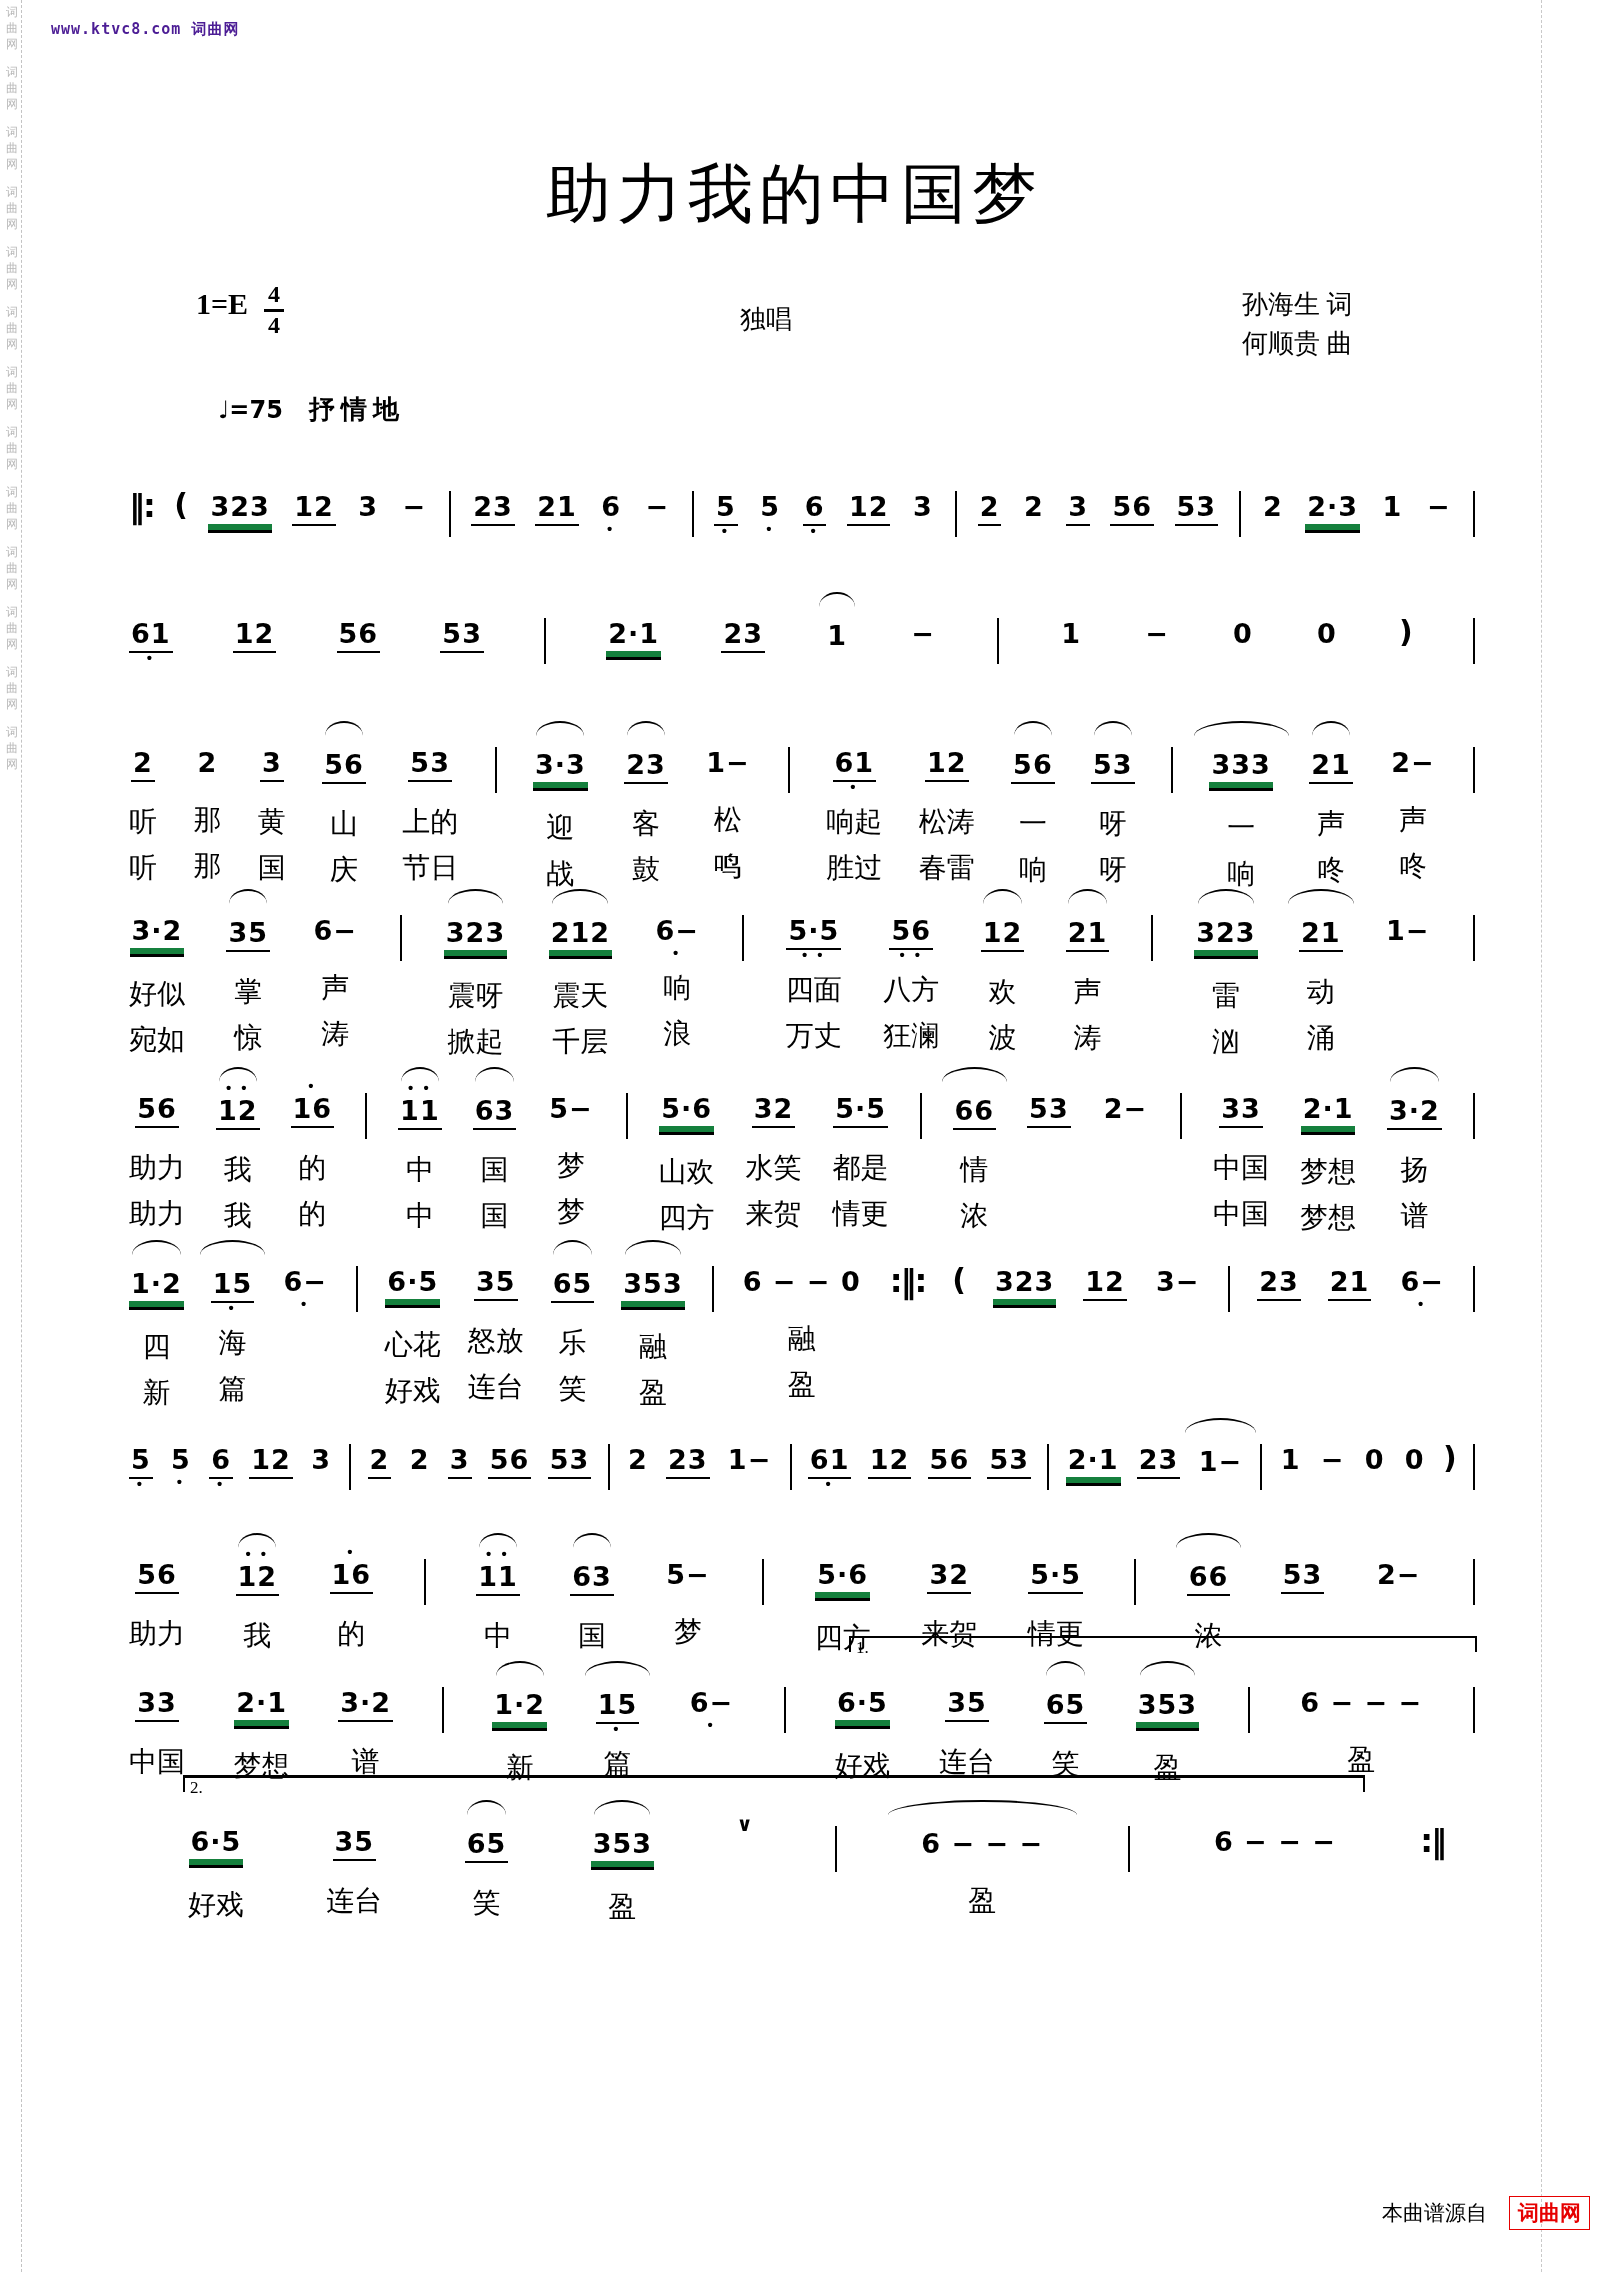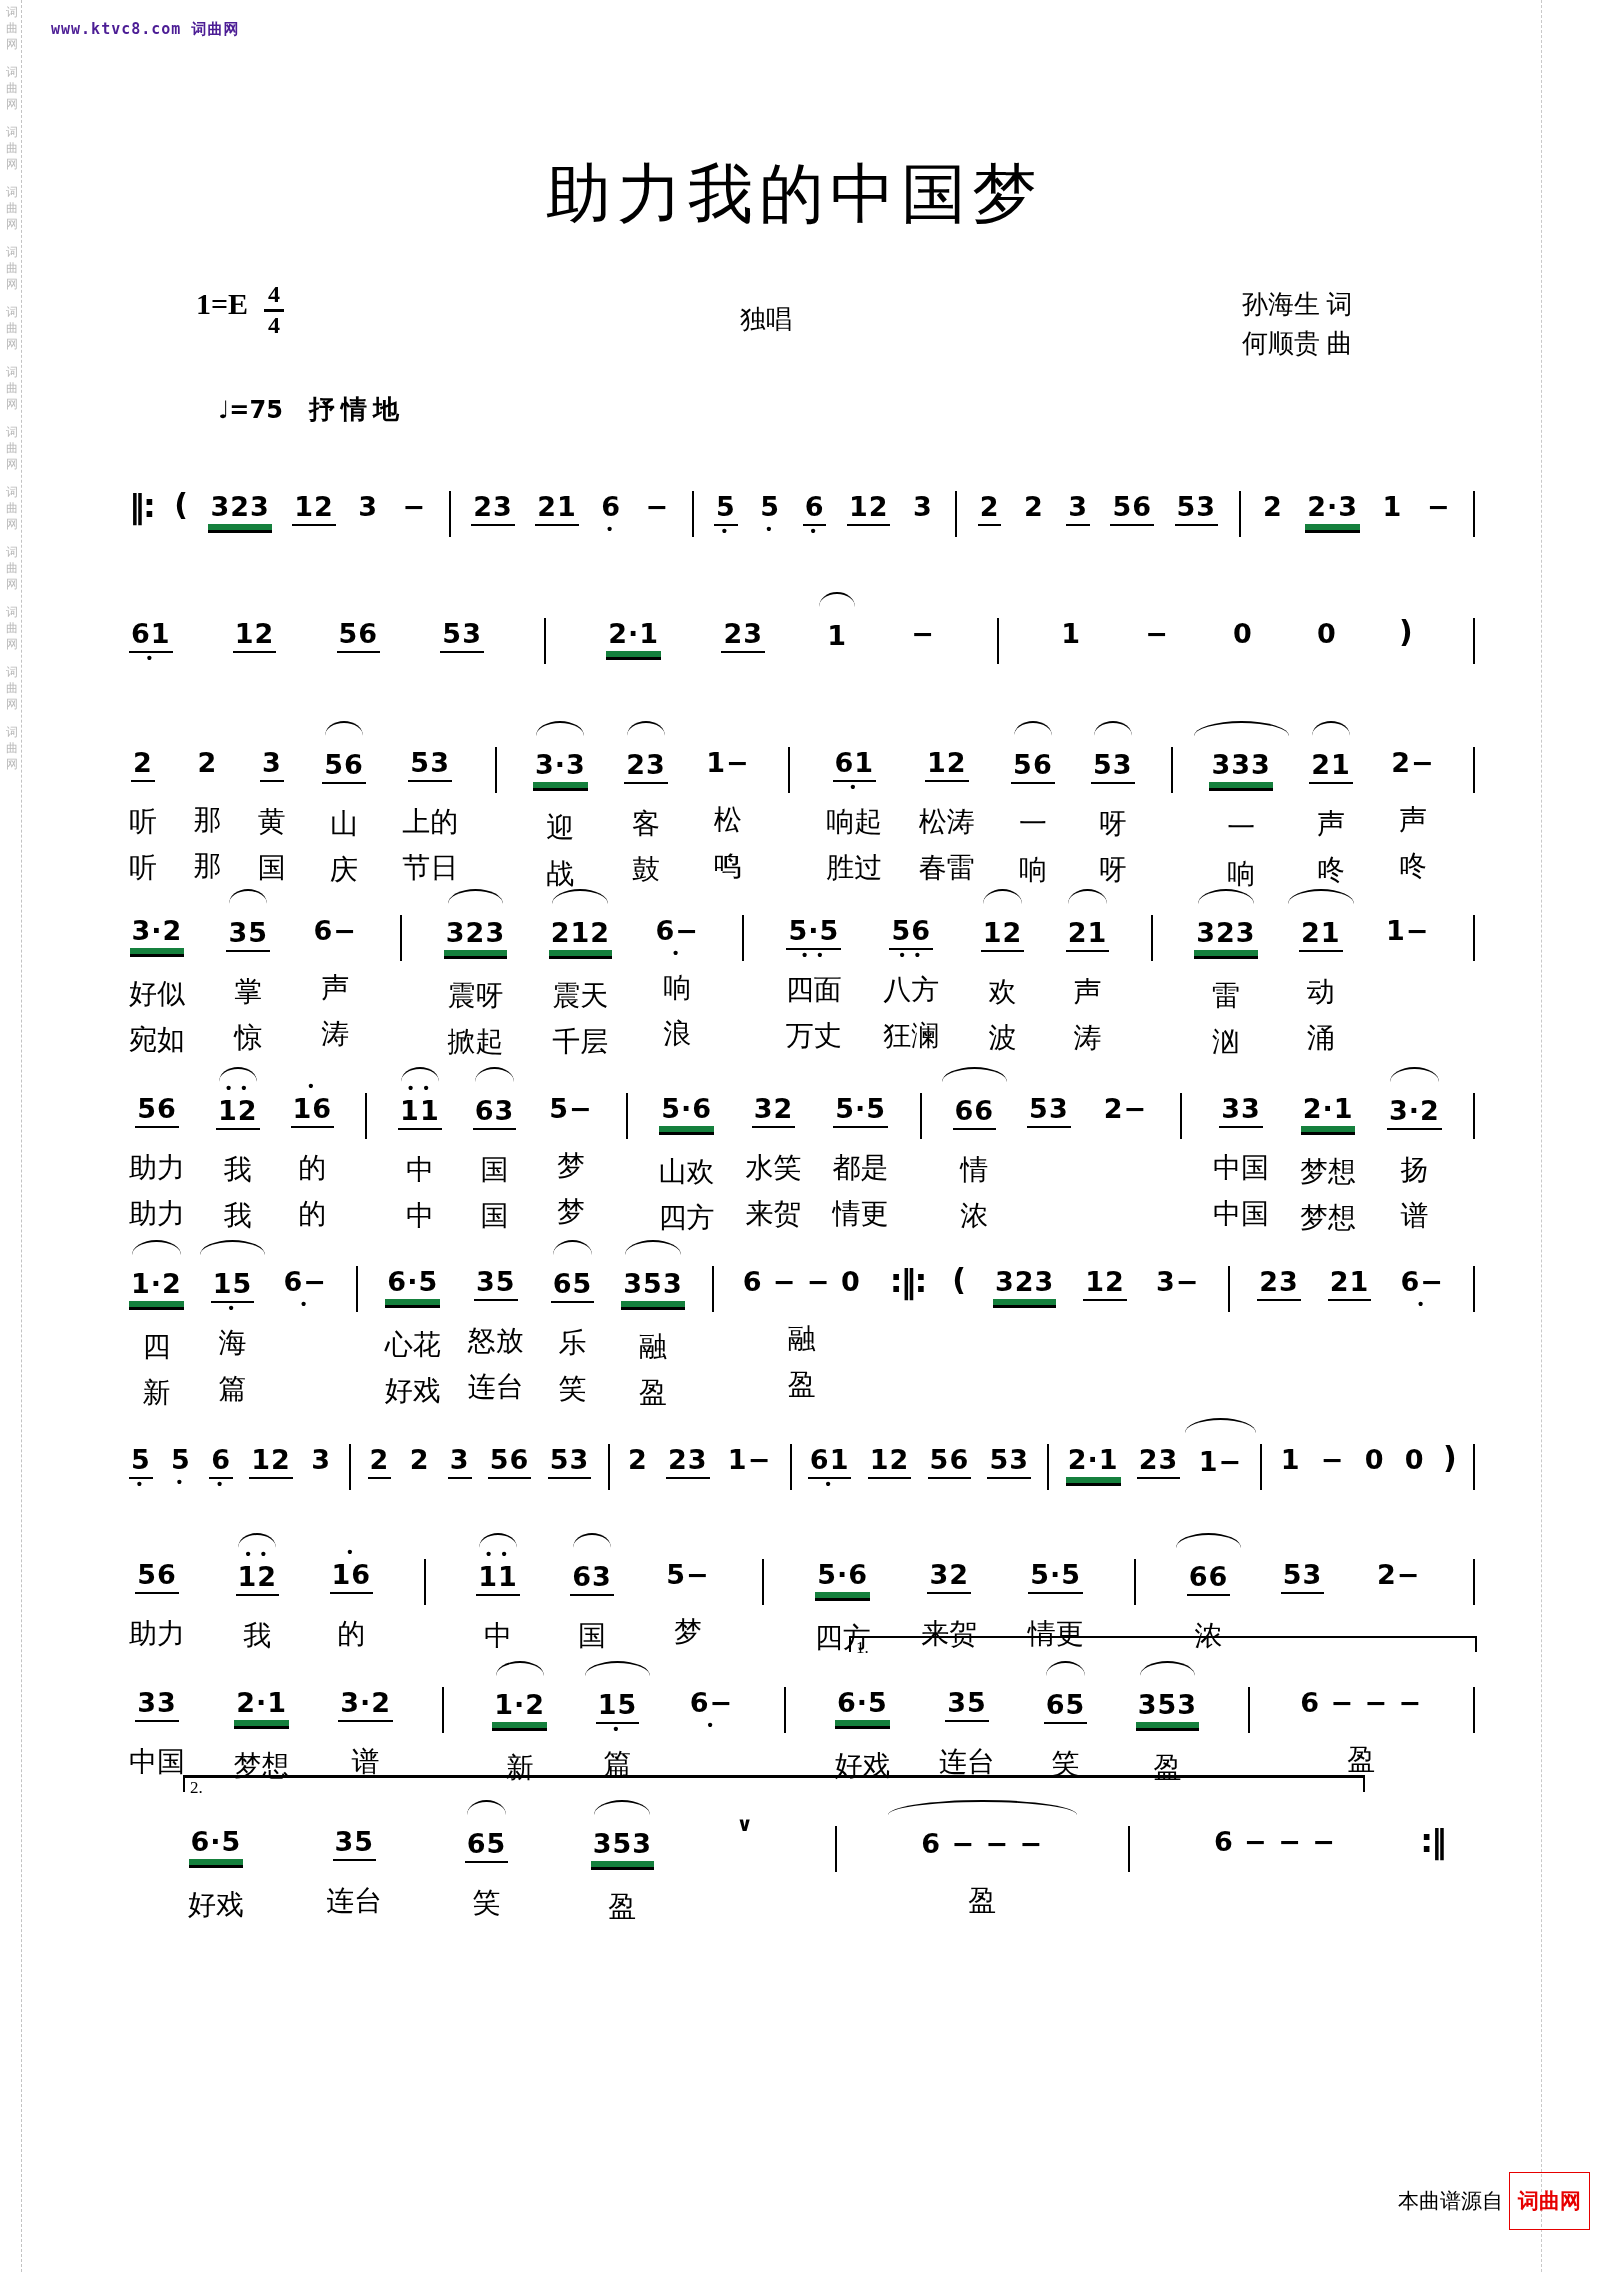--- a/index.html
+++ b/index.html
@@ -42,23 +42,23 @@
   .bar{width:2px;height:46px;background:#000;margin-top:26px;}
   .rep{font:700 32px "DejaVu Sans",sans-serif;margin-top:22px;letter-spacing:-2px;white-space:nowrap;}
   .par{font:700 30px "DejaVu Sans",sans-serif;margin-top:22px;}
   .breath{font:700 20px "DejaVu Sans",sans-serif;margin-top:12px;}
   
   .volta{position:absolute;border-top:2px solid #000;border-left:2px solid #000;border-right:2px solid #000;height:14px;}
   .volta1{left:849px;top:1636px;width:624px;}
   .volta2{left:183px;top:1775px;width:1178px;border-top-width:3px;}
   .volta .vlabel{position:absolute;left:5px;top:0;font:17px "Liberation Serif",serif;}
   
-  .footer{right:32px;bottom:42px;font-size:21px;display:flex;align-items:center;gap:6px;
+  .footer{right:32px;bottom:42px;font-size:21px;display:flex;align-items:center;gap:22px;
           font-family:"Liberation Serif",serif;}
-  .src-site{color:#e60000;font-weight:700;border:1px solid #e60000;padding:14px 8px;}
+  .src-site{color:#e60000;font-weight:700;border:1px solid #e60000;padding:2px 8px;}
 </style>
 </head>
 <body>
 
 <div class="abs edge-l"></div>
 <div class="abs edge-r"></div>
 <div class="abs wm-side" id="wm-side">
     <div class="wm-group">
       <div>词</div>
       <div>曲</div>

